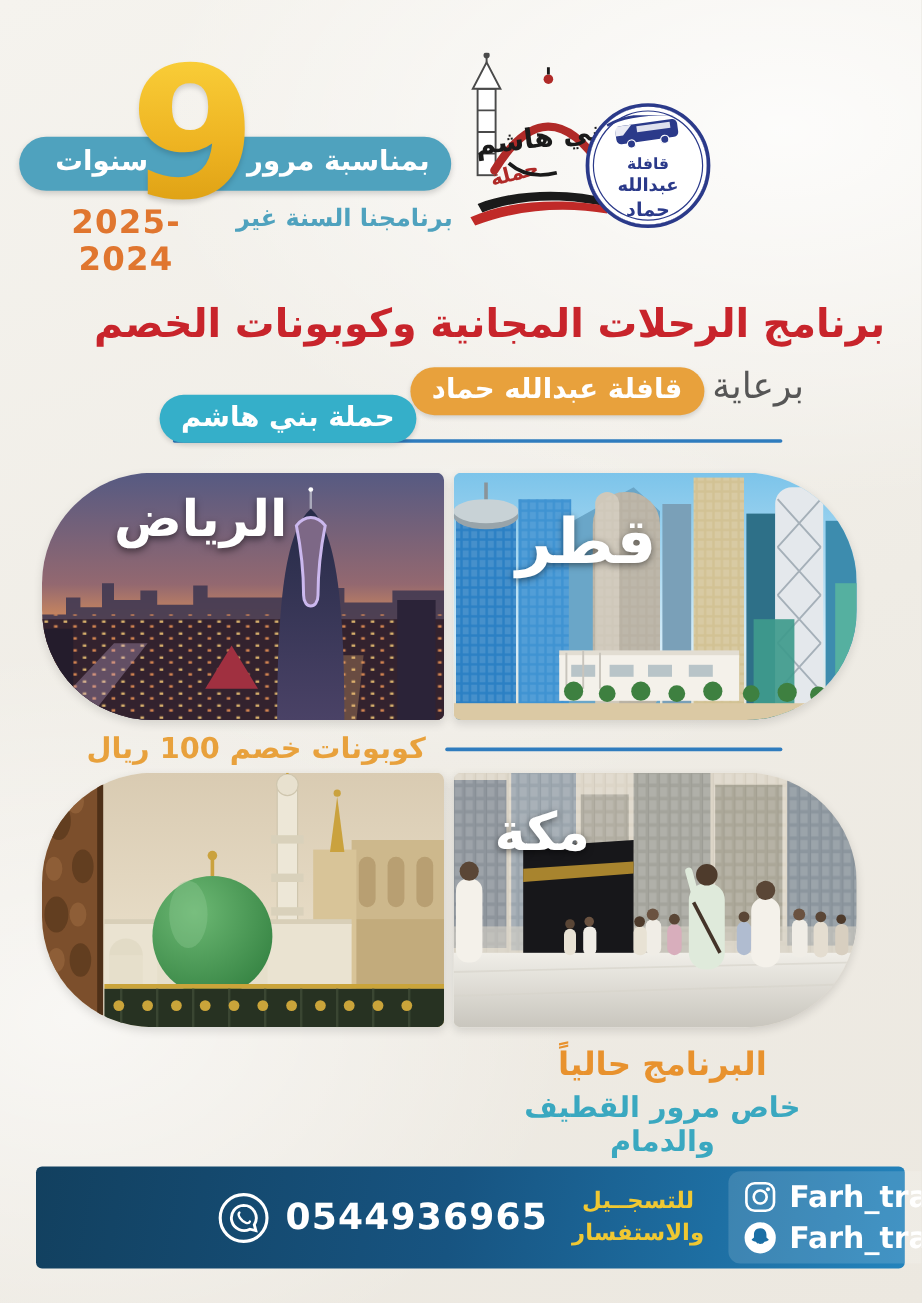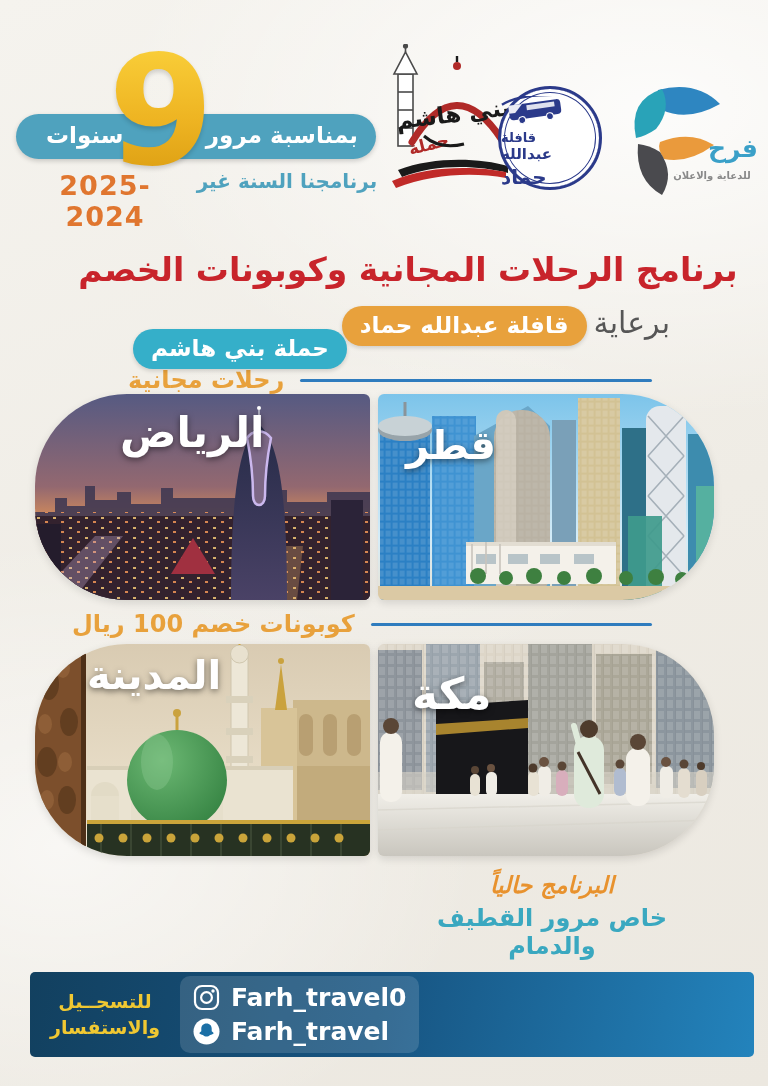--- a/index.html
+++ b/index.html
@@ -26,26 +26,26 @@
     background:linear-gradient(180deg,#fbd23c 0%,#eeb422 55%,#d99b10 100%);
     -webkit-background-clip:text; background-clip:text; color:transparent; z-index:2;
     filter:drop-shadow(0 3px 2px rgba(0,0,0,.15)); }
   .anniv-tagline{ position:absolute; left:182px; top:121px; width:182px; text-align:center;
     color:var(--teal_dark,#3E92AF); font-weight:bold; font-size:20px; }
   .anniv-years{ position:absolute; left:14px; top:122px; width:154px; text-align:center;
     color:var(--orange_dark,#E0762F); font-weight:bold; font-size:27px; letter-spacing:1px; }
 
   
   .logo-hashim{ left:384px; top:44px; width:126px; height:156px; }
-  .logo-qafila{ left:498px; top:86px; width:104px; height:104px; background:#fff;
+  .logo-qafila{ left:488px; top:86px; width:104px; height:104px; background:#fff;
     border:3px solid #2b3a8a; border-radius:50%; box-shadow:inset 0 0 0 3px #fff, inset 0 0 0 4px #2b3a8a;
-    text-align:left; }
+    text-align:center; }
   .logo-qafila .t1{ color:#2b3a8a; font-weight:bold; font-size:13px; margin-top:2px;}
   .logo-qafila .t2{ color:#2b3a8a; font-weight:bold; font-size:15px; }
-  .logo-qafila .t3{ color:#2b3a8a; font-weight:bold; font-size:20px; margin-top:2px;}
+  .logo-qafila .t3{ color:#2b3a8a; font-weight:bold; font-size:16px; margin-top:2px;}
   .logo-farh{ left:622px; top:82px; width:136px; height:118px; }
   .farh-name{ position:absolute; right:0; top:52px; width:46px; text-align:center;
     color:#3aa0c8; font-weight:bold; font-size:25px; }
   .farh-sub{ position:absolute; right:0; top:88px; width:92px; text-align:center;
     color:#8a8a8a; font-weight:bold; font-size:10px; }
 
   
   .main-title{ left:0; top:250px; width:768px; text-align:center;
     color:var(--red_title,#C8242B); font-weight:bold; font-size:33px;margin-left:24px; }
   .sponsor-row{ top:303px; right:98px; display:flex; direction:rtl; align-items:flex-start; gap:7px; }
@@ -74,21 +74,21 @@
   .c-medina{ left:35px; top:644px; width:335px; height:212px; }
   .c-mecca { left:378px; top:644px; width:336px; height:212px; }
 
   
   .coupon-badge{ left:78px; top:864px; width:298px; height:84px; border-radius:44px;
     background:radial-gradient(130% 150% at 30% 25%, #f05848 0%, #d92a1e 75%);
     color:#fff; text-align:center; box-shadow:0 3px 7px rgba(0,0,0,.2); }
   .coupon-badge .l1{ font-weight:bold; font-size:21px; margin-top:13px; }
   .coupon-badge .l2{ font-weight:bold; font-size:27px; margin-top:2px; letter-spacing:1px;}
   .program-note{ left:392px; top:872px; width:320px; text-align:center; }
-  .program-note .l1{ color:#E8922E; font-weight:bold; font-size:23px;font-style:italic; }
+  .program-note .l1{ color:#E8922E; font-weight:bold; font-size:27px; }
   .program-note .l2{ color:#3AA8C0; font-weight:bold; font-size:24px; margin-top:6px; }
 
   
   .footer-bar{ left:30px; top:972px; width:724px; height:85px; border-radius:5px;
     background:linear-gradient(100deg, var(--footer_navy,#113A58) 0%, #175481 48%, var(--footer_blue,#2383BC) 100%);
     display:flex; align-items:center; }
   .wa-group{ display:flex; align-items:center; gap:12px; margin-left:150px; }
   .phone-num{ color:#fff; font-weight:bold; font-size:30px; letter-spacing:1px; direction:ltr; }
   .register{ margin-left:20px; text-align:center; color:var(--yellow_text,#F0C832);
     font-weight:bold; font-size:19px; line-height:1.35; }
@@ -147,41 +147,30 @@
         <circle cx="20" cy="22" r="3.4" fill="#2b3a8a" stroke="#fff" stroke-width="1"></circle>
         <circle cx="48" cy="22" r="3.4" fill="#2b3a8a" stroke="#fff" stroke-width="1"></circle>
         <path d="M2,4 Q20,-4 58,2" fill="none" stroke="#2b3a8a" stroke-width="2.4"></path>
       </g>
     </svg>
     <div class="t1 ar">قافلة</div>
     <div class="t2 ar">عبدالله</div>
     <div class="t3 ar">حماد</div>
   </div>
 
-  <div class="abs logo-farh">
-    <svg width="100" height="118" viewBox="0 0 100 118">
-      <path d="M36,8 Q74,-2 98,22 Q66,40 40,28 Q33,16 36,8 Z" fill="#2e86c1"></path>
-      <path d="M14,56 Q6,18 40,7 Q50,27 34,47 Q24,54 14,56 Z" fill="#29a3b8"></path>
-      <path d="M38,60 Q68,48 92,63 Q66,82 42,77 Q35,67 38,60 Z" fill="#ea9a3c"></path>
-      <path d="M16,62 Q13,98 40,113 Q53,92 38,70 Q27,63 16,62 Z" fill="#4a4a4e"></path>
-    </svg>
-    <div class="farh-name ar">فرح</div>
-    <div class="farh-sub ar">للدعاية والاعلان</div>
-  </div>
 
   <h1 class="abs main-title ar">برنامج الرحلات المجانية وكوبونات الخصم</h1>
 
   <div class="abs sponsor-row">
     <span class="sponsor-label">برعاية</span>
     <span class="pill orange">قافلة عبدالله حماد</span>
     <span class="pill teal">حملة بني هاشم</span>
   </div>
 
   <div class="abs divider div1">
-    <span class="txt ar">رحلات مجانية</span>
     <div class="line"></div>
   </div>
 
   <div class="card left-round c-riyadh">
     <svg viewBox="0 0 335 206" preserveAspectRatio="xMidYMid slice">
       <defs>
         <linearGradient id="rSky" x1="0" y1="0" x2="0" y2="1">
           <stop offset="0" stop-color="#565a82"></stop>
             <stop offset="0.45" stop-color="#936870"></stop>
           <stop offset="0.6" stop-color="#cf8a5c"></stop>
@@ -204,21 +193,21 @@
       <path d="M0,206 L60,142 L88,142 L38,206 Z" fill="#c9aed6" opacity="0.32"></path>
       <path d="M226,206 L248,152 L268,152 L262,206 Z" fill="#e8b070" opacity="0.3"></path>
       <rect x="296" y="106" width="32" height="100" fill="#2b2338"></rect>
       <rect y="130" width="26" height="76" fill="#241c2c"></rect>
       <polygon points="136,180 180,180 158,144" fill="#a03040"></polygon>
       <path d="M196,206 C196,100 204,48 224,30 C244,48 252,100 252,206 Z" fill="url(#rTower)"></path>
       <path d="M212,44 C216,64 218,82 218,102 C218,114 230,114 230,102 C230,82 232,64 236,44 C229,35 219,35 212,44 Z" fill="#7d6886" stroke="#cbb8ee" stroke-width="2.5"></path>
       <line x1="224" y1="30" x2="224" y2="16" stroke="#aab" stroke-width="2"></line>
       <circle cx="224" cy="14" r="2" fill="#ffffff"></circle>
     </svg>
-    <div class="city-label ar" style="left:85px; top:14px; font-size:42px;">الرياض</div>
+    <div class="city-label ar" style="left:60px; top:14px; font-size:42px;">الرياض</div>
   </div>
 
   <div class="card right-round c-qatar">
     <svg viewBox="0 0 336 206" preserveAspectRatio="xMidYMid slice">
       <defs>
         <linearGradient id="qSky" x1="0" y1="0" x2="0" y2="1">
           <stop offset="0" stop-color="#7cc4ea"></stop>
             <stop offset="0.7" stop-color="#d4ecf8"></stop>
           <stop offset="1" stop-color="#e9e2d2"></stop>
         </linearGradient>
@@ -265,21 +254,21 @@
           <circle cx="128" cy="184" r="7"></circle>
           <circle cx="156" cy="182" r="8"></circle>
         <circle cx="186" cy="184" r="7"></circle>
           <circle cx="216" cy="182" r="8"></circle>
           <circle cx="248" cy="184" r="7"></circle>
         <circle cx="278" cy="183" r="8"></circle>
           <circle cx="304" cy="185" r="7"></circle>
       </g>
       <rect y="192" width="336" height="14" fill="#dbc9a4"></rect>
     </svg>
-    <div class="city-label ar" style="left:28px; top:28px; font-size:40px;">قطر</div>
+    <div class="city-label ar" style="left:52px; top:28px; font-size:52px;">قطر</div>
   </div>
 
   <div class="abs divider div2">
     <span class="txt ar">كوبونات خصم 100 ريال</span>
     <div class="line"></div>
   </div>
 
   <div class="card left-round c-medina">
     <svg viewBox="0 0 335 212" preserveAspectRatio="xMidYMid slice">
       <defs>
@@ -361,21 +350,20 @@
           <ellipse cx="16" cy="192" rx="10" ry="13"></ellipse>
         </g>
       <g fill="#96663c" opacity="0.7">
           <ellipse cx="28" cy="24" rx="7" ry="10"></ellipse>
           <ellipse cx="10" cy="80" rx="7" ry="10"></ellipse>
           <ellipse cx="30" cy="118" rx="7" ry="10"></ellipse>
           <ellipse cx="12" cy="156" rx="7" ry="10"></ellipse>
         </g>
       <rect x="46" y="0" width="5" height="212" fill="#4e3018"></rect>
     </svg>
-    <div class="city-label ar" style="left:52px; top:8px; font-size:40px;">المدينة</div>
   </div>
 
   <div class="card right-round c-mecca">
     <svg viewBox="0 0 336 212" preserveAspectRatio="xMidYMid slice">
       <defs>
         <linearGradient id="kFloor" x1="0" y1="0" x2="0" y2="1">
           <stop offset="0" stop-color="#f0eee8"></stop>
             <stop offset="1" stop-color="#c9c6be"></stop>
         </linearGradient>
         <pattern id="kWin" width="9" height="11" patternUnits="userSpaceOnUse">
@@ -431,20 +419,28 @@
     <div class="city-label ar" style="left:34px; top:24px; font-size:44px;">مكة</div>
   </div>
 
 
   <div class="abs program-note ar">
     <div class="l1">البرنامج حالياً</div>
     <div class="l2">خاص مرور القطيف والدمام</div>
   </div>
 
   <div class="abs footer-bar">
+    <div class="wa-group">
+      <svg width="46" height="46" viewBox="0 0 46 46">
+        <circle cx="23" cy="23" r="19.5" fill="none" stroke="#ffffff" stroke-width="2.6"></circle>
+        <path d="M23,12.5 a10.5,10.5 0 0 1 8.9,16.1 l1.3,4.9 -5,-1.2 a10.5,10.5 0 1 1 -5.2,-19.8 Z" fill="none" stroke="#ffffff" stroke-width="2.4"></path>
+        <path d="M19.5,18.5 q-1.5,1.5 0.5,4.5 t5,4 q2.5,0.8 3.2,-1" fill="none" stroke="#ffffff" stroke-width="2" stroke-linecap="round"></path>
+      </svg>
+      <span class="phone-num">0544936965</span>
+    </div>
     <div class="register ar">
       <div>للتسجــيل</div>
       <div>والاستفسار</div>
     </div>
     <div class="social-panel">
       <div class="social-row">
         <svg width="27" height="27" viewBox="0 0 27 27">
           <rect x="2" y="2" width="23" height="23" rx="7" fill="none" stroke="#ffffff" stroke-width="2.2"></rect>
           <circle cx="13.5" cy="13.5" r="5.4" fill="none" stroke="#ffffff" stroke-width="2.2"></circle>
           <circle cx="20" cy="7" r="1.7" fill="#ffffff"></circle>

